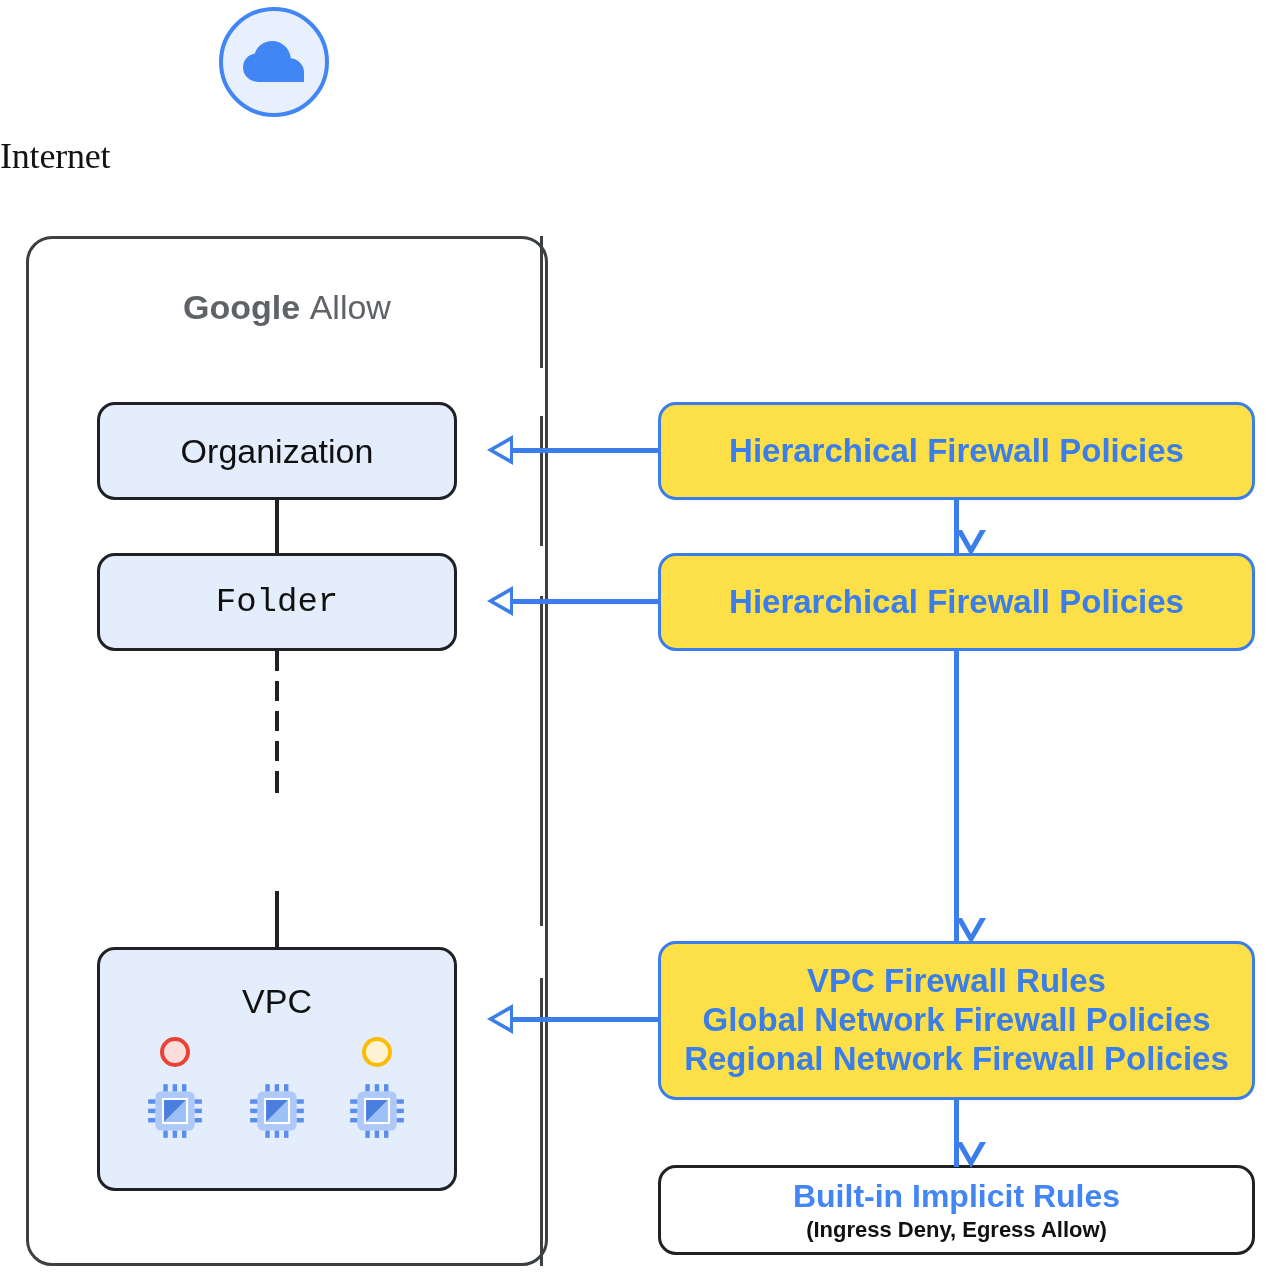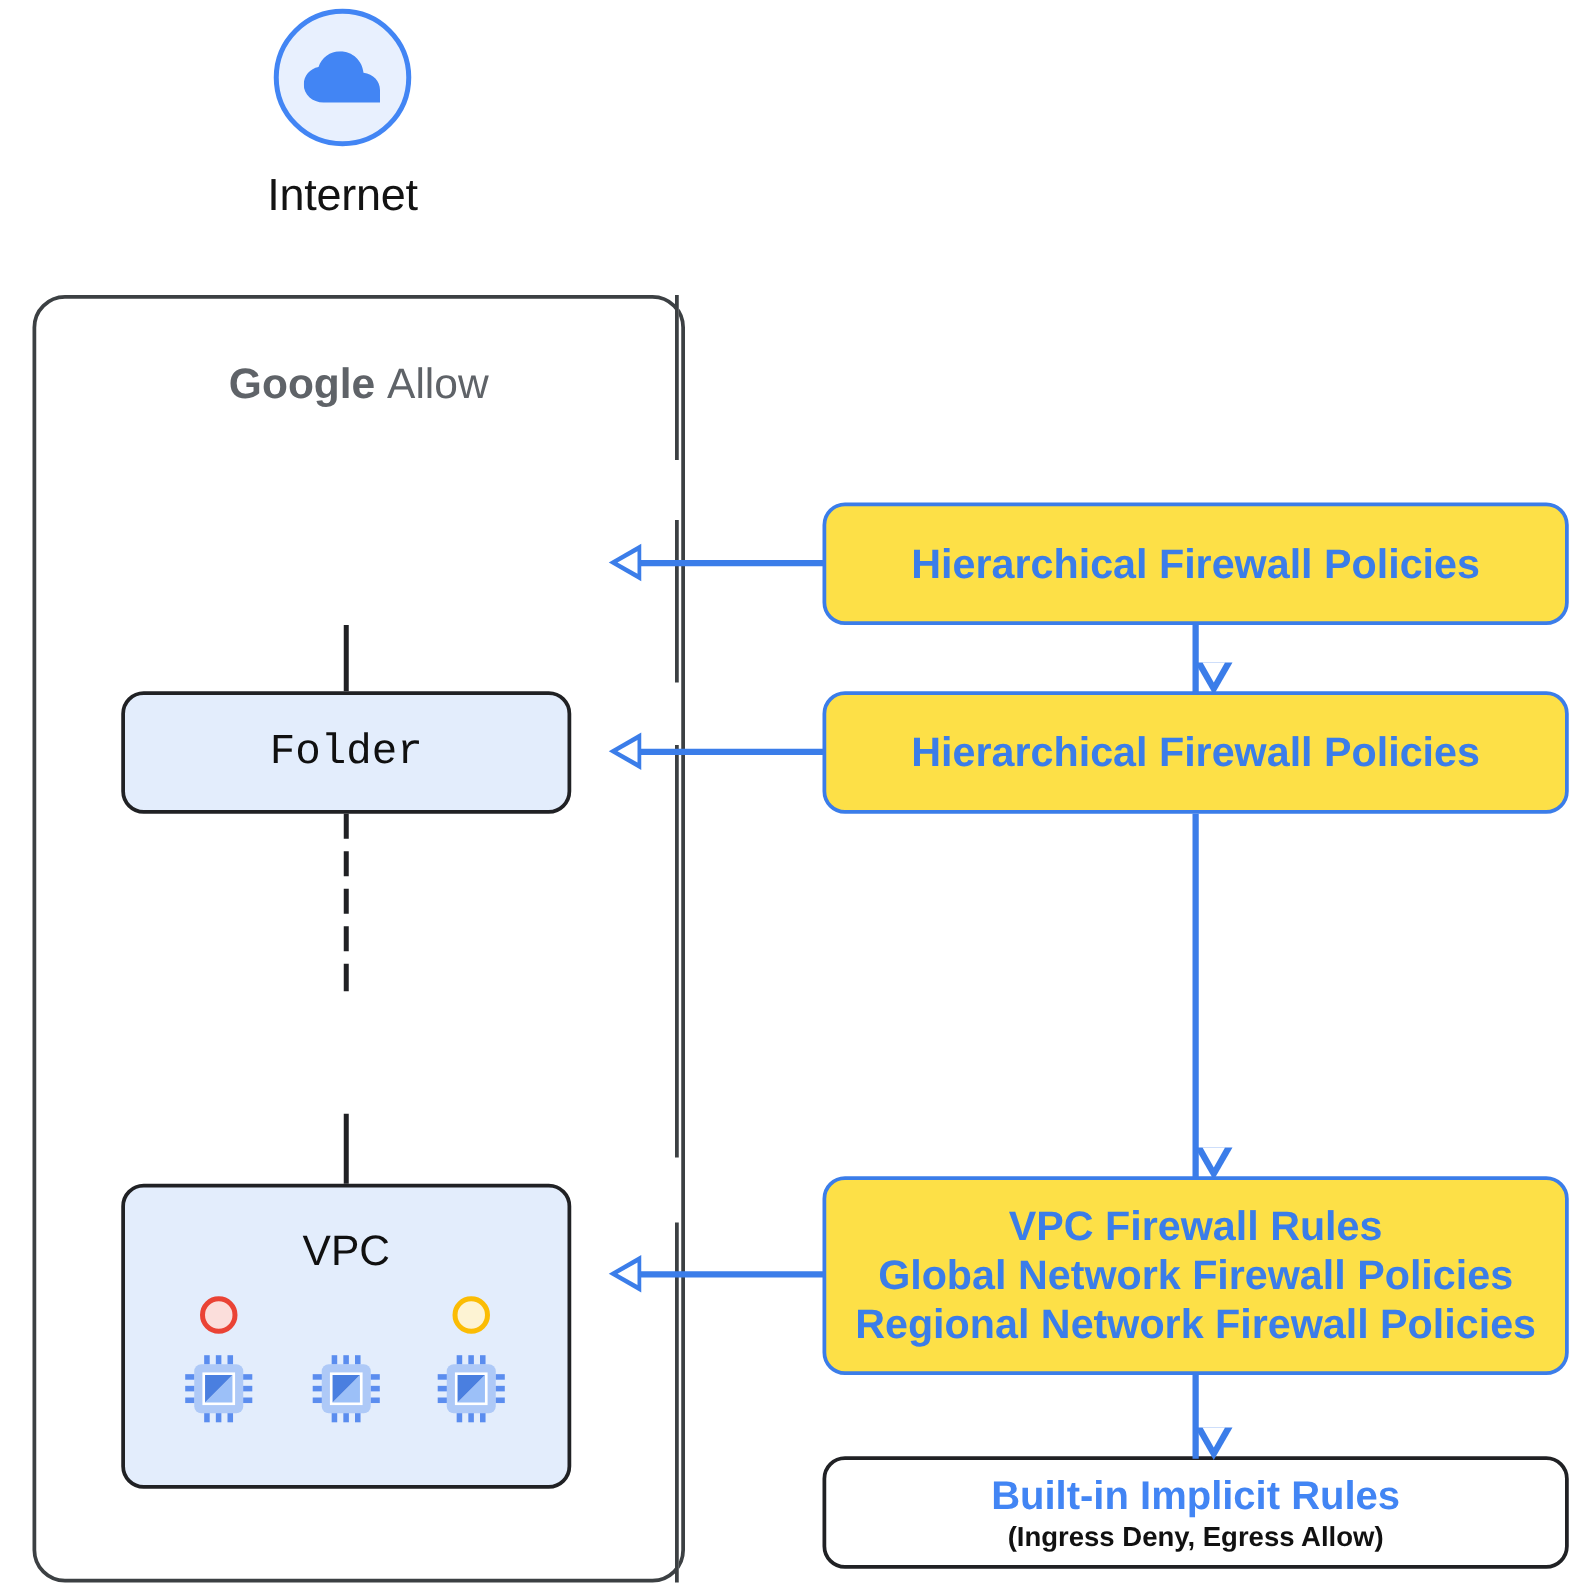--- a/index.html
+++ b/index.html
@@ -6,22 +6,22 @@
   body{width:1270px;height:1272px;font-family:"Liberation Sans",sans-serif;overflow:hidden;}
   #stage{position:relative;width:1270px;height:1272px;background:#fff;}
 
   
   .net-circle{
     position:absolute;left:219px;top:7px;width:110px;height:110px;
     border-radius:50%;background:#E8F0FE;border:4px solid #4285F4;
     box-sizing:border-box;display:flex;align-items:center;justify-content:center;
   }
   .net-label{
-    position:absolute;left:0;top:135px;width:548px;text-align:center;
-    font-size:36px;color:#131313;letter-spacing:-0.2px;
+    position:absolute;left:0;top:135px;width:548px;text-align:left;
+    font-size:36px;color:#131313;letter-spacing:-0.2px;font-family:Liberation Serif, serif;
   }
 
   
   .gc-box{
     position:absolute;left:26px;top:236px;width:522px;height:1030px;
     border:3px solid #3C4043;border-radius:26px;box-sizing:border-box;background:transparent;
   }
   
   .gc-dash{
     position:absolute;left:540px;top:236px;width:3px;height:1030px;
@@ -111,20 +111,23 @@
     <i style="top:0px;height:132px;"></i>
     <i style="top:180px;height:130px;"></i>
     <i style="top:360px;height:330px;"></i>
     <i style="top:742px;height:288px;"></i>
   </div>
 
   <div class="gc-title">
     <b>Google</b><span>&nbsp;</span><span>Allow</span>
   </div>
 
+  <div class="node node-dark" style="left:97px;top:402px;width:360px;height:98px;">
+    <span>Organization</span>
+  </div>
 
   <div class="solid-v" style="left:275px;top:500px;height:53px;"></div>
 
   <div class="node node-dark" style="left:97px;top:553px;width:360px;height:98px;font-family:Liberation Mono, monospace;">
     <span>Folder</span>
   </div>
 
   <div class="dashed-v" style="left:275px;top:651px;height:142px;">
     <i style="top:0px;height:20px;"></i>
     <i style="top:30px;height:20px;"></i>

